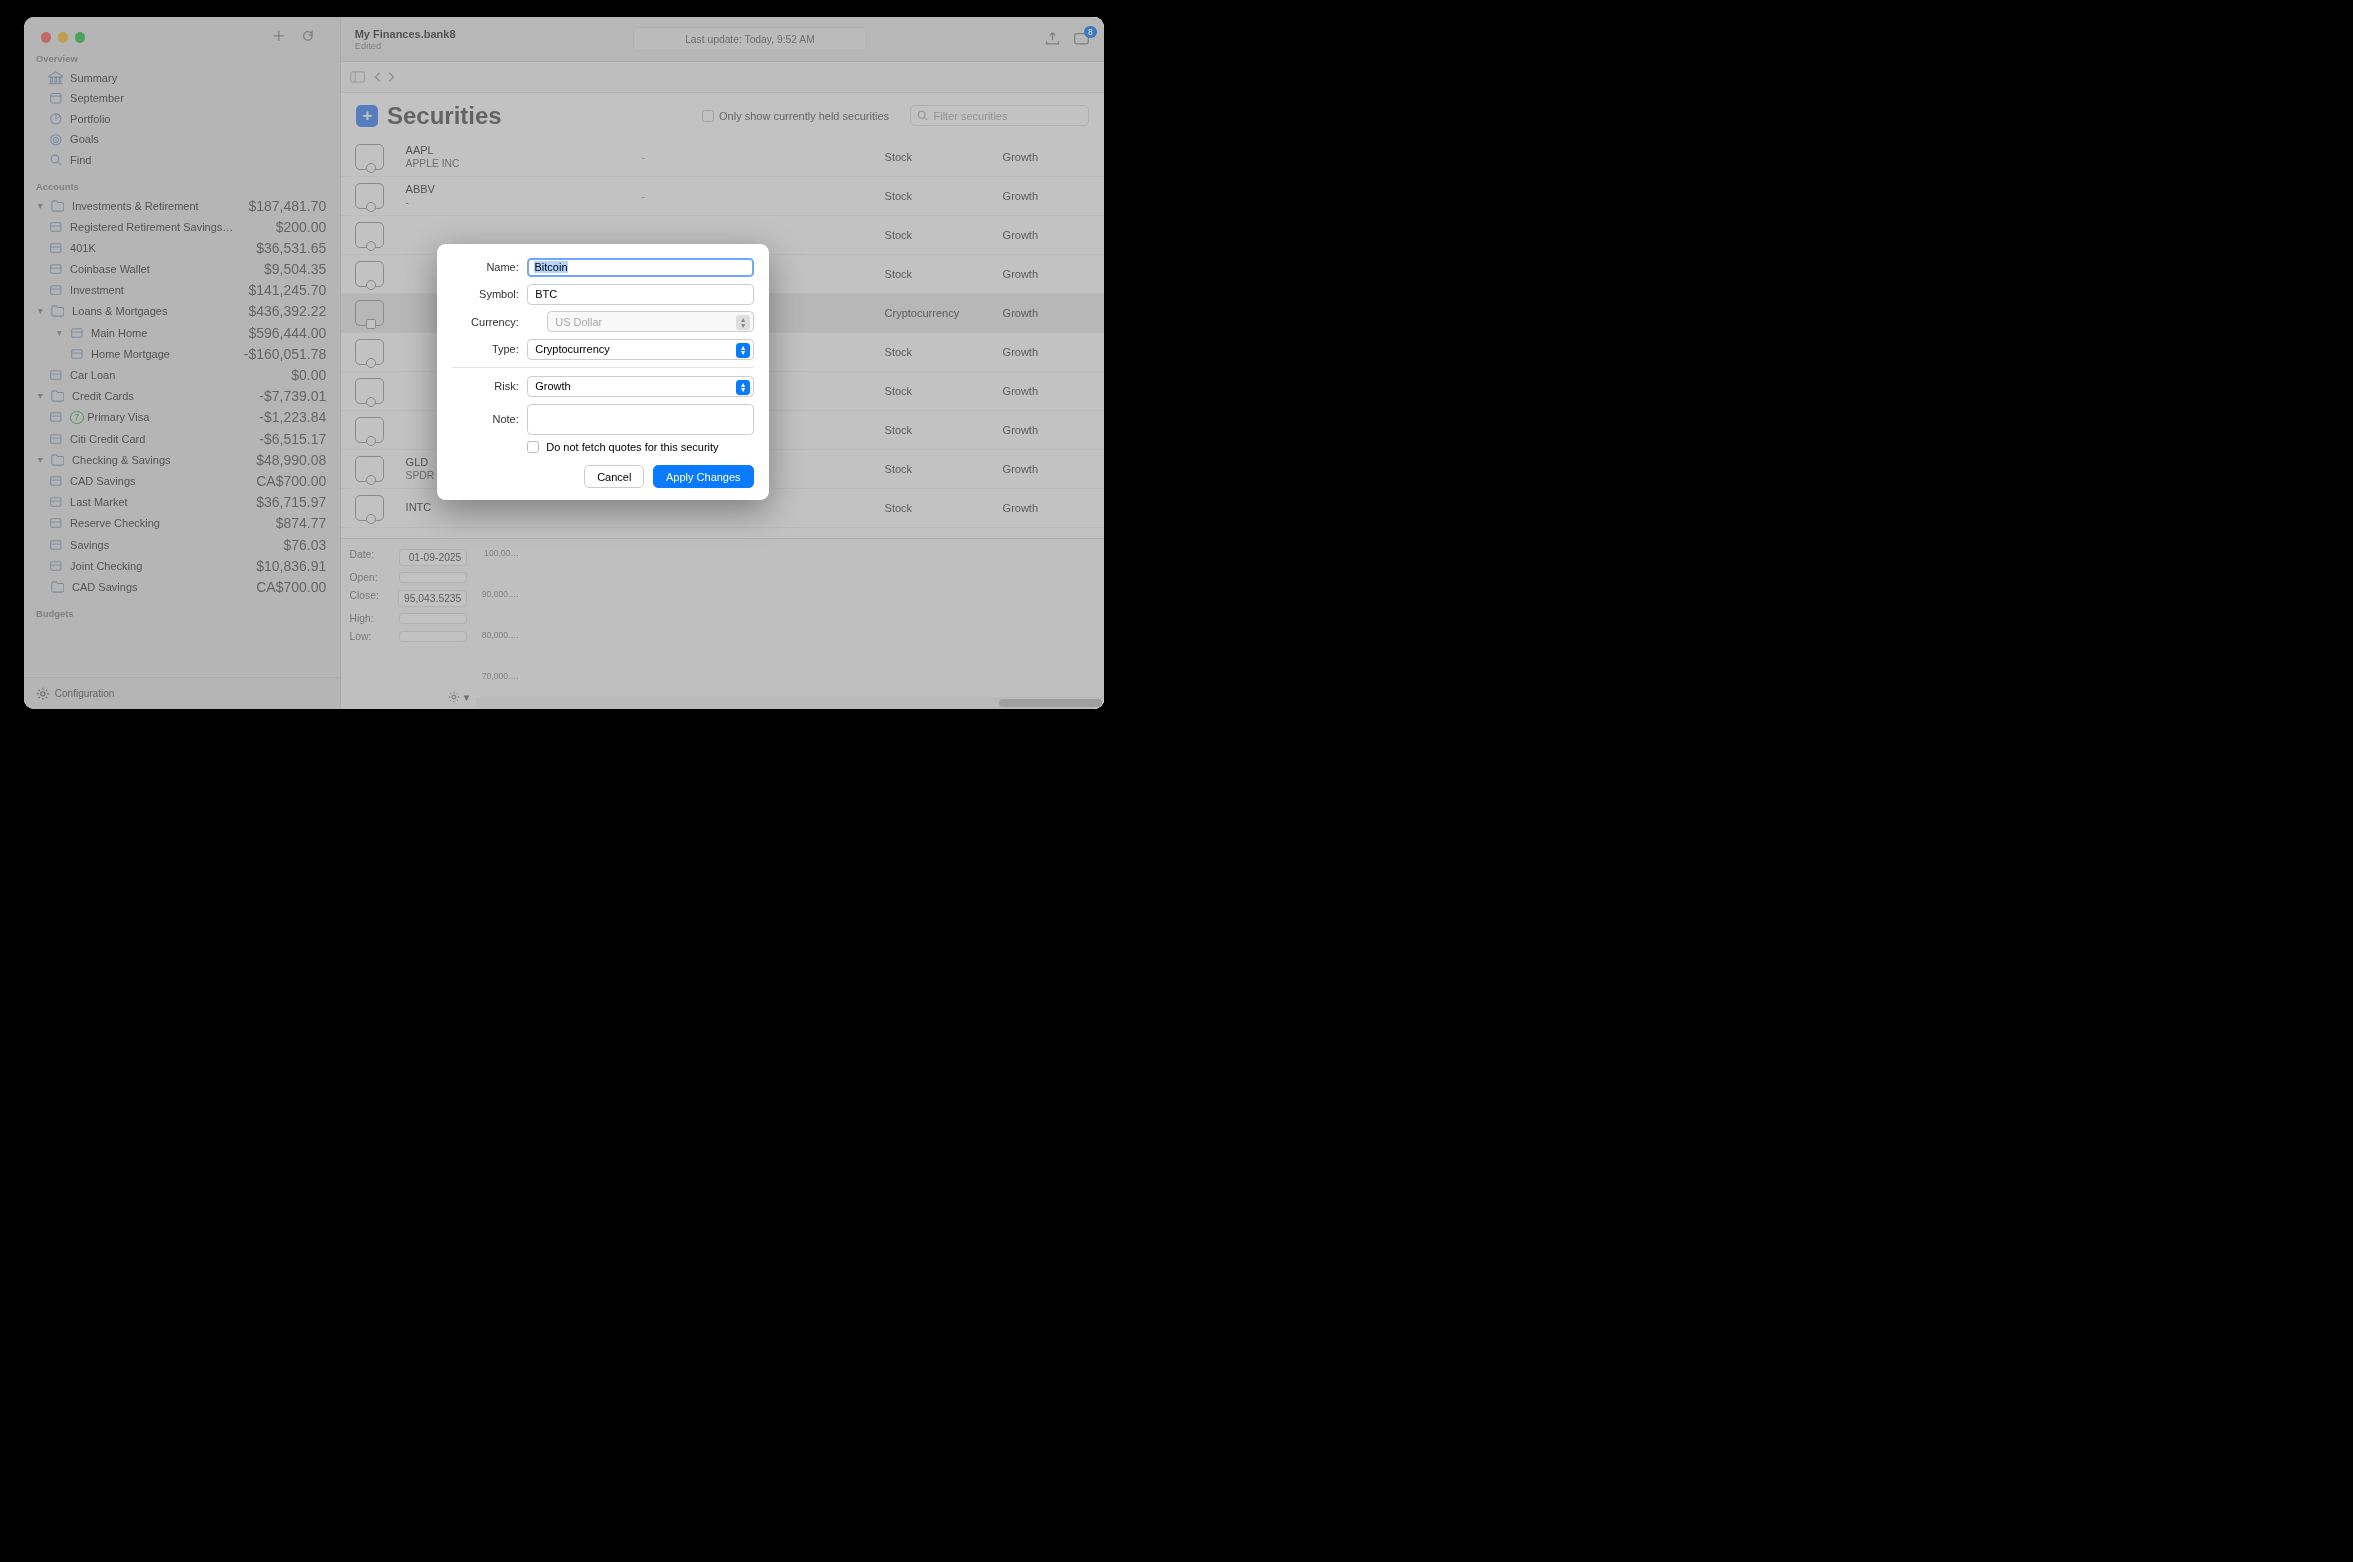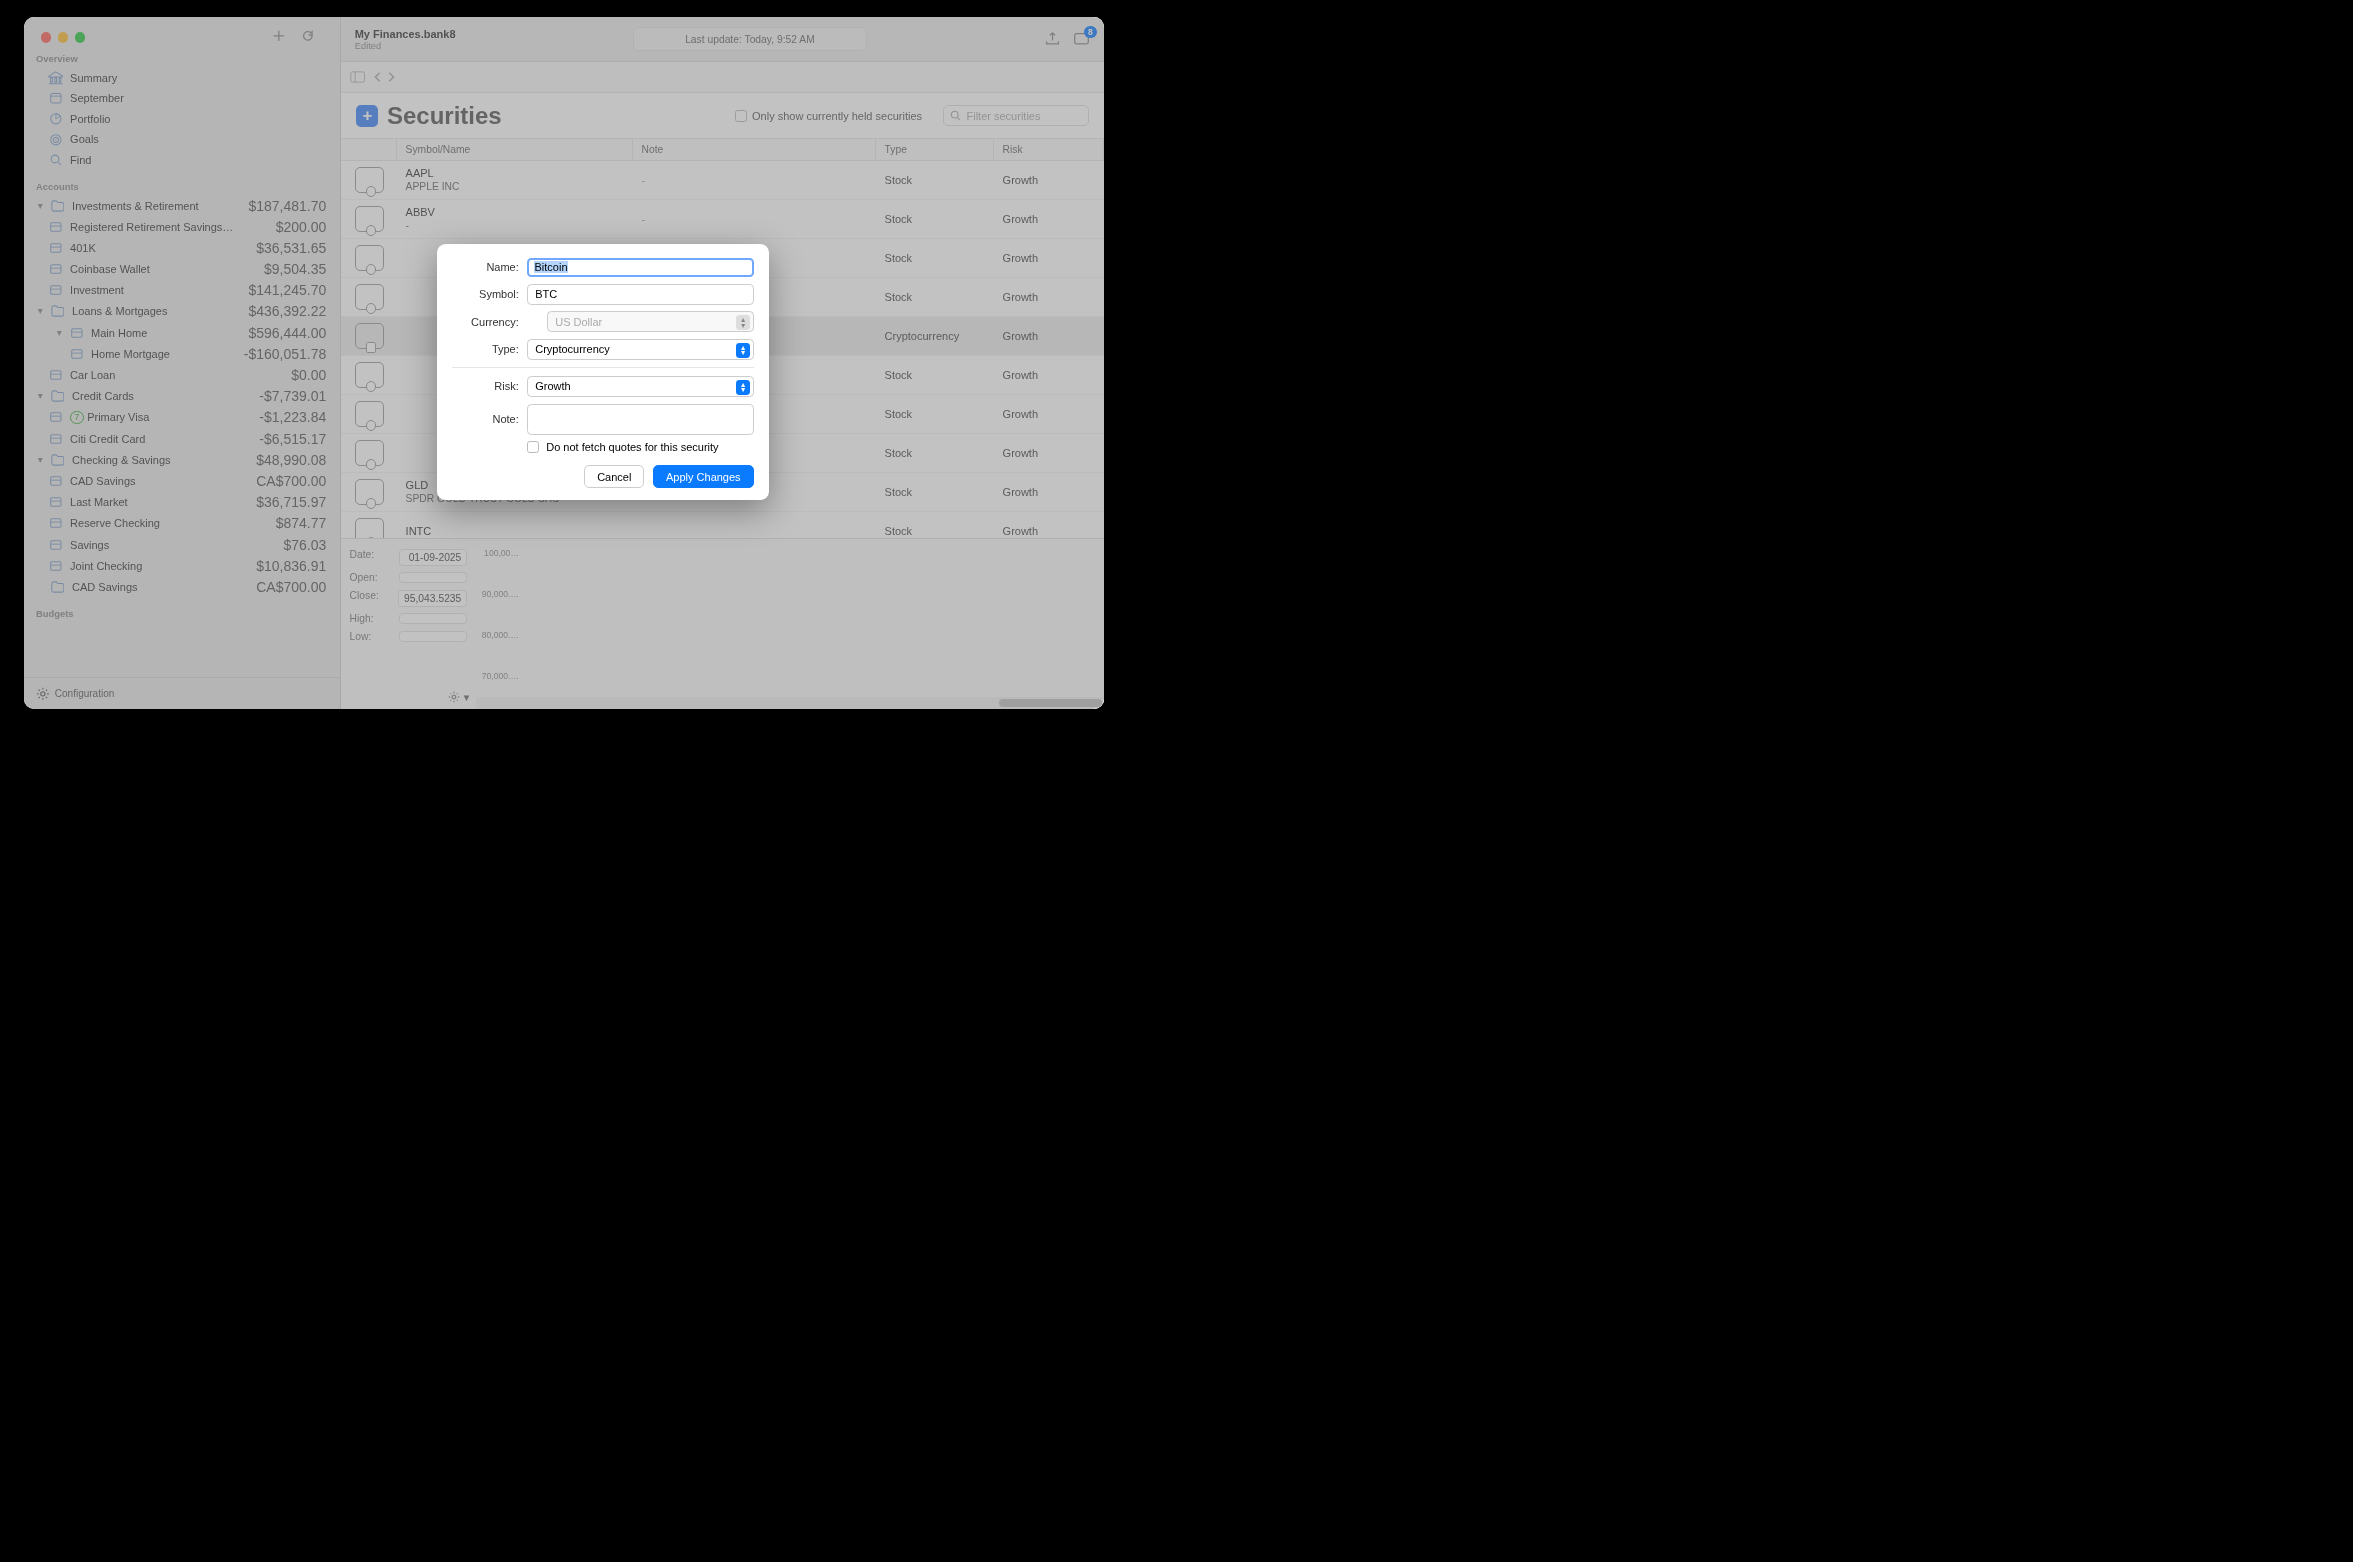--- a/index.html
+++ b/index.html
@@ -30,21 +30,21 @@
 .last-update { margin: 0 auto; font-size: 10.3px; color: #666; background: #f2f2f2; padding: 5.1px 51px; border-radius: 5.1px; border: 0.9px solid #e0e0e0; }
 .tb-right { display: flex; gap: 12px; color: #888; align-items: center; }
 .badge-box { position: relative; }
 .badge { position: absolute; top: -5.1px; right: -6.8px; background: #0a7aff; color: #fff; font-size: 8.6px; padding: 0.9px 4.3px; border-radius: 6.8px; font-weight: 600; }
 .nav-row { height: 31px; display: flex; align-items: center; padding: 0 8.6px; gap: 1.7px; background: #f7f7f7; border-bottom: 0.9px solid #e5e5e5; color: #aaa; }
 .content-header { display: flex; align-items: center; padding: 8.6px 15.4px; gap: 8.6px; }
 .add-btn { width: 22px; height: 22px; background: #3b82f6; border-radius: 5.1px; color: #fff; display: flex; align-items: center; justify-content: center; font-size: 17px; font-weight: 600; }
 .page-title { font-size: 24px; font-weight: 700; color: #555; }
 .checkbox-wrap { margin-left: auto; display: flex; align-items: center; gap: 5.1px; font-size: 11px; color: #555; }
 .fake-check { width: 12px; height: 12px; border: 0.9px solid #bbb; border-radius: 2.6px; display: inline-block; }
-.search-wrap { display: flex; align-items: center; gap: 5.1px; border: 0.9px solid #ddd; border-radius: 5.1px; padding: 3.4px 6.8px; margin-left: 12px; width: 146px; color: #aaa; font-size: 11px; }
+.search-wrap { display: flex; align-items: center; gap: 5.1px; border: 0.9px solid #ddd; border-radius: 5.1px; padding: 3.4px 6.8px; margin-left: 12px; width: 179px; color: #aaa; font-size: 11px; }
 .table-head { display: flex; border-bottom: 0.9px solid #e5e5e5; border-top: 0.9px solid #e5e5e5; font-size: 10.3px; color: #666; background: #fafafa; }
 .th { padding: 5.1px 8.6px; border-right: 0.9px solid #e8e8e8; }
 .col-icon { width: 56px; }
 .col-name { width: 236px; }
 .col-note { flex: 1; }
 .col-type { width: 118px; }
 .col-risk { width: 110px; }
 .table-body { flex: 1; overflow: hidden; }
 .row { display: flex; align-items: center; height: 39px; border-bottom: 0.9px solid #f2f2f2; font-size: 11px; color: #444; }
 .row.sel { background: #ececec; }
@@ -420,27 +420,20 @@
         <span>
           <svg width="11" height="11" viewBox="0 0 13 13">
               <circle cx="5.5" cy="5.5" r="4" stroke="currentColor" fill="none" stroke-width="1.3"></circle>
               <line x1="9" y1="9" x2="12" y2="12" stroke="currentColor" stroke-width="1.3"></line>
             </svg>
         </span>
         <span>Filter securities</span>
       </div>
     </div>
 
-    <div class="table-head">
-      <div class="th col-icon"></div>
-      <div class="th col-name">Symbol/Name</div>
-      <div class="th col-note">Note</div>
-      <div class="th col-type">Type</div>
-      <div class="th col-risk">Risk</div>
-    </div>
 
     <div class="table-body" id="table-body">
         <div class="row">
     <div class="cell-icon">
             <div class="sec-icn"></div>
           </div>
     <div class="cell-name">
             <span class="sec-name">AAPL</span>
             <span class="sec-sub">APPLE INC</span>
           </div>

